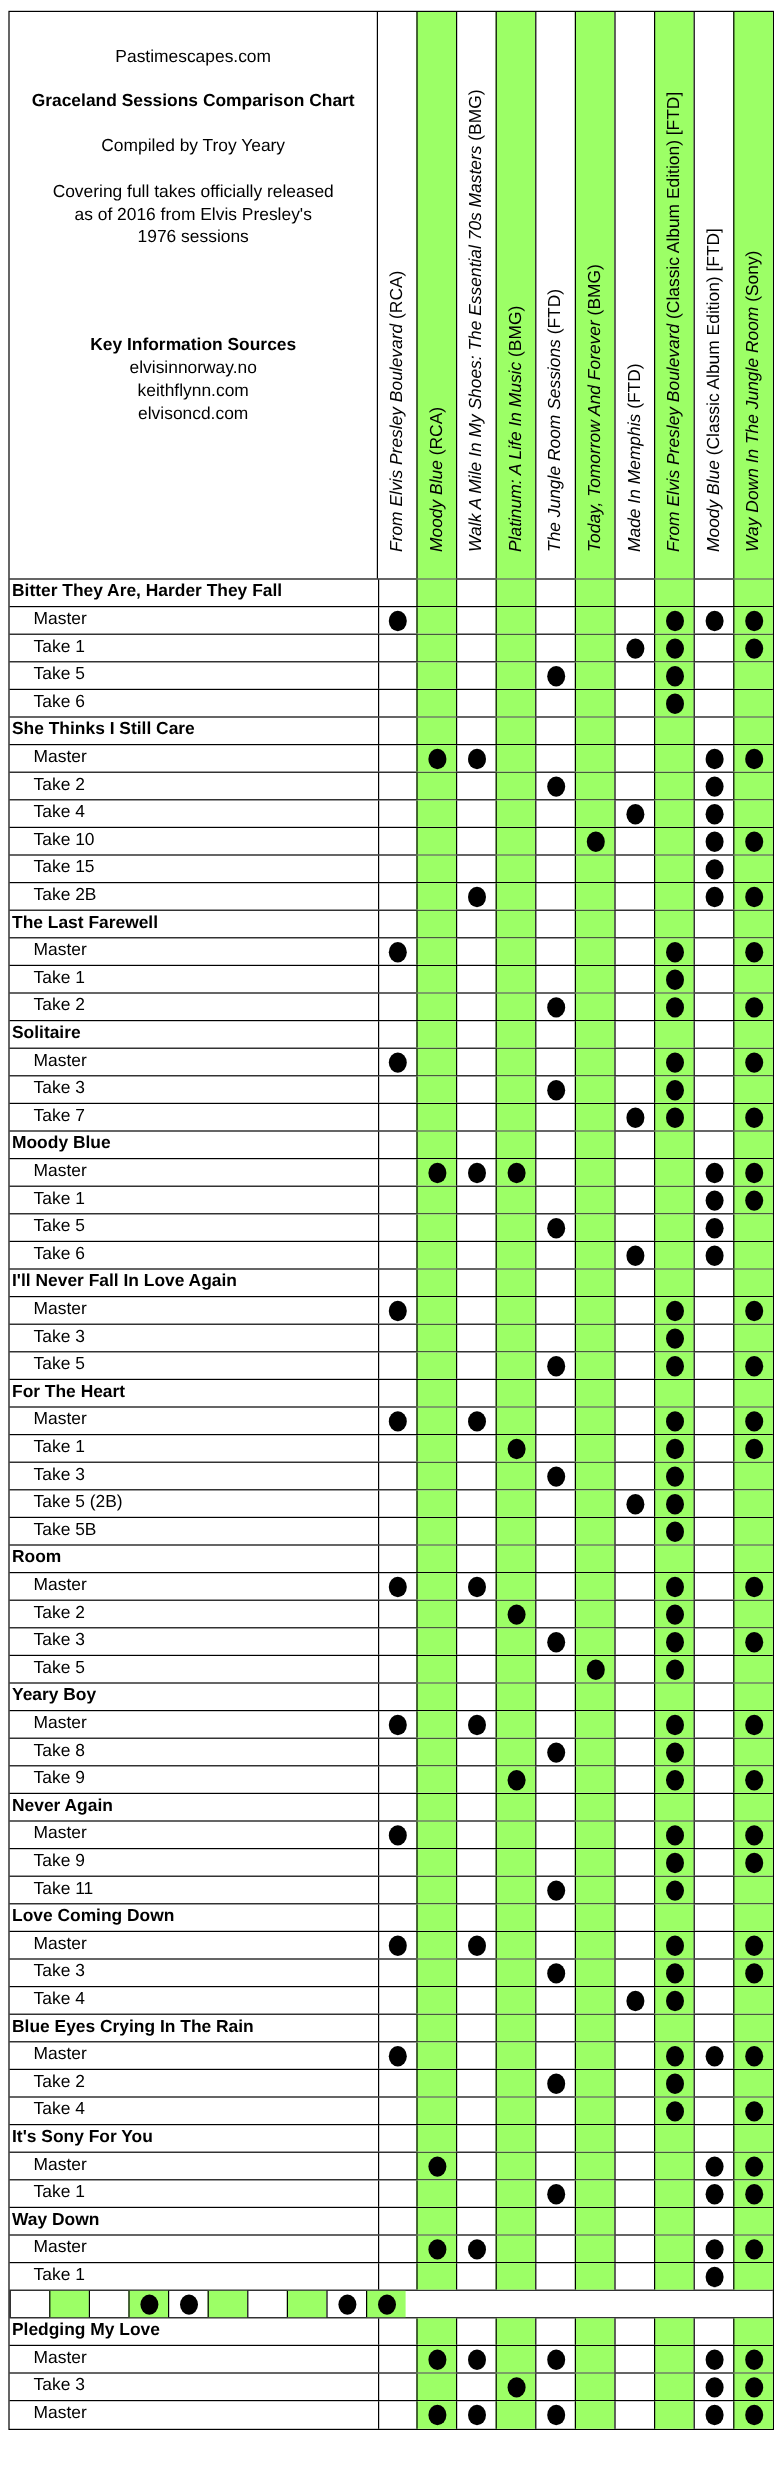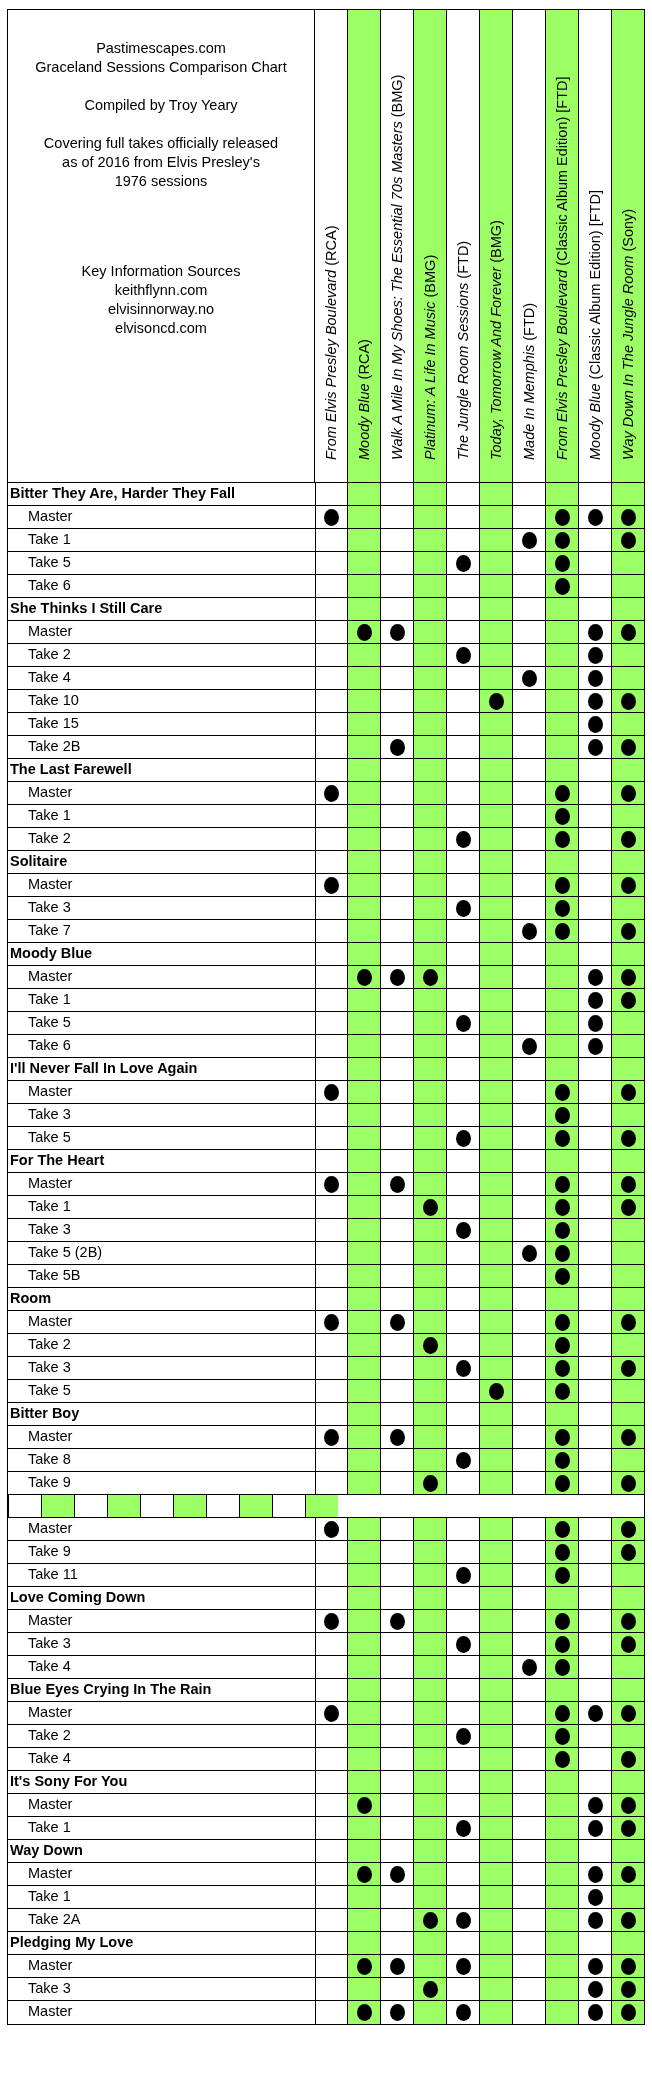--- a/index.html
+++ b/index.html
@@ -2,21 +2,21 @@
 <html><head>
 <meta charset="utf-8">
 <style>
   html, body { margin:0; padding:0; background:#ffffff; }
   body { width:652px; height:2073px; position:relative; font-family:"Liberation Sans", sans-serif; color:#000; }
   .sheet { position:absolute; left:7px; top:9px; width:638px; border:1.5px solid #000; box-sizing:border-box; }
   .hdr { display:flex; height:472px; border-bottom:1.5px solid #000; }
   .info { width:307px; box-sizing:border-box; text-align:center; font-size:14.5px; line-height:19px; position:relative; }
   .info .top { position:absolute; top:29px; left:0; right:0; }
   .info .bottom { position:absolute; top:252px; left:0; right:0; }
-  .info .b { font-weight:normal; }
+  .info .b { font-weight:bold;margin-top:17px; }
   .info .gap { height:19px; }
   .colh { width:33px; box-sizing:border-box; border-left:1.5px solid #000; position:relative; overflow:hidden; }
   .colh.g { background:#9cff66; }
   .colh .rot { position:absolute; left:50%; bottom:6px; transform-origin:0 0; transform:rotate(-90deg) translate(0,-50%); white-space:nowrap; font-size:14.5px; line-height:16px; }
   .colh .rot i { font-style:italic; }
   .row { display:flex; height:23px; border-bottom:1.5px solid #000; box-sizing:border-box; }
   .row:last-child { border-bottom:none; }
   .lbl { width:307px; box-sizing:border-box; font-size:14.5px; line-height:21px; padding-left:20px; white-space:nowrap; }
   .row.song .lbl { font-weight:bold; padding-left:2px; }
   .cell { width:33px; box-sizing:border-box; border-left:1.5px solid #000; display:flex; align-items:center; justify-content:center; }
@@ -34,22 +34,22 @@
         <div class="b">Graceland Sessions Comparison Chart</div>
         <div class="gap"></div>
         <div>Compiled by Troy Yeary</div>
         <div class="gap"></div>
         <div>Covering full takes officially released</div>
         <div>as of 2016 from Elvis Presley's</div>
         <div>1976 sessions</div>
       </div>
       <div class="bottom">
         <div class="b">Key Information Sources</div>
+        <div>elvisinnorway.no</div>
         <div>keithflynn.com</div>
-        <div>elvisinnorway.no</div>
         <div>elvisoncd.com</div>
       </div>
     </div>
     <div id="colheads" style="display:flex;">
         <div class="colh">
           <div class="rot"><i>From Elvis Presley Boulevard</i><span style="white-space: pre;"> (RCA)</span></div>
         </div>
         <div class="colh g">
           <div class="rot"><i>Moody Blue</i><span style="white-space: pre;"> (RCA)</span></div>
         </div>
@@ -756,21 +756,21 @@
           <div class="dot"></div>
         </div>
         <div class="cell"></div>
         <div class="cell g">
           <div class="dot"></div>
         </div>
         <div class="cell"></div>
         <div class="cell g"></div>
       </div>
       <div class="row song">
-        <div class="lbl">Bitter Boy</div>
+        <div class="lbl">Yeary Boy</div>
         <div class="cell"></div>
         <div class="cell g"></div>
         <div class="cell"></div>
         <div class="cell g"></div>
         <div class="cell"></div>
         <div class="cell g"></div>
         <div class="cell"></div>
         <div class="cell g"></div>
         <div class="cell"></div>
         <div class="cell g"></div>
@@ -826,20 +826,21 @@
         <div class="cell"></div>
         <div class="cell g">
           <div class="dot"></div>
         </div>
         <div class="cell"></div>
         <div class="cell g">
           <div class="dot"></div>
         </div>
       </div>
       <div class="row song">
+        <div class="lbl">Never Again</div>
         <div class="cell"></div>
         <div class="cell g"></div>
         <div class="cell"></div>
         <div class="cell g"></div>
         <div class="cell"></div>
         <div class="cell g"></div>
         <div class="cell"></div>
         <div class="cell g"></div>
         <div class="cell"></div>
         <div class="cell g"></div>
@@ -1129,21 +1130,20 @@
         <div class="cell"></div>
         <div class="cell g"></div>
         <div class="cell"></div>
         <div class="cell g"></div>
         <div class="cell">
           <div class="dot"></div>
         </div>
         <div class="cell g"></div>
       </div>
       <div class="row">
-        <div class="lbl">Take 2A</div>
         <div class="cell"></div>
         <div class="cell g"></div>
         <div class="cell"></div>
         <div class="cell g">
           <div class="dot"></div>
         </div>
         <div class="cell">
           <div class="dot"></div>
         </div>
         <div class="cell g"></div>

